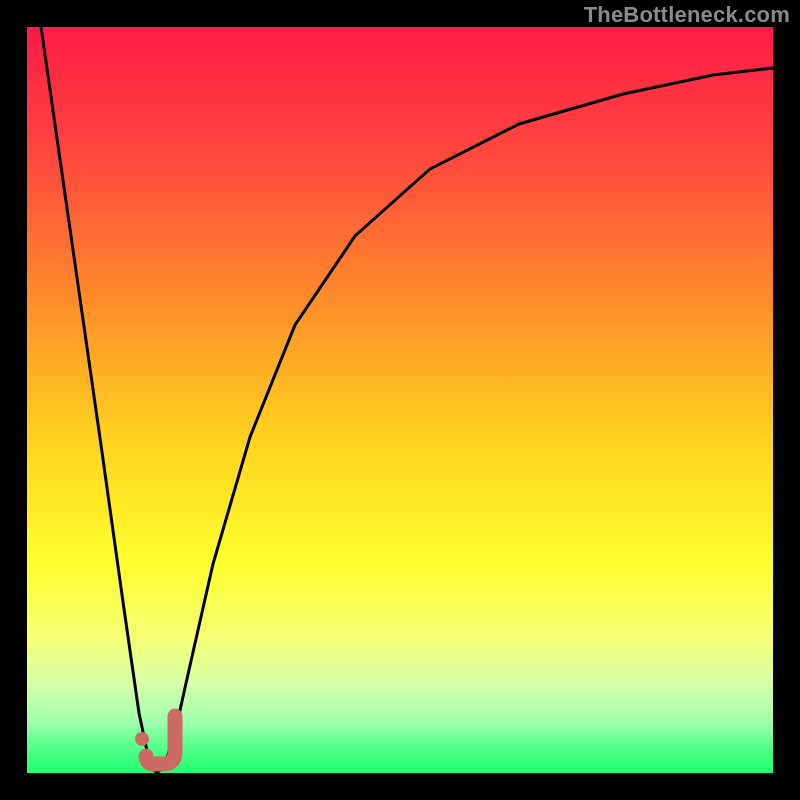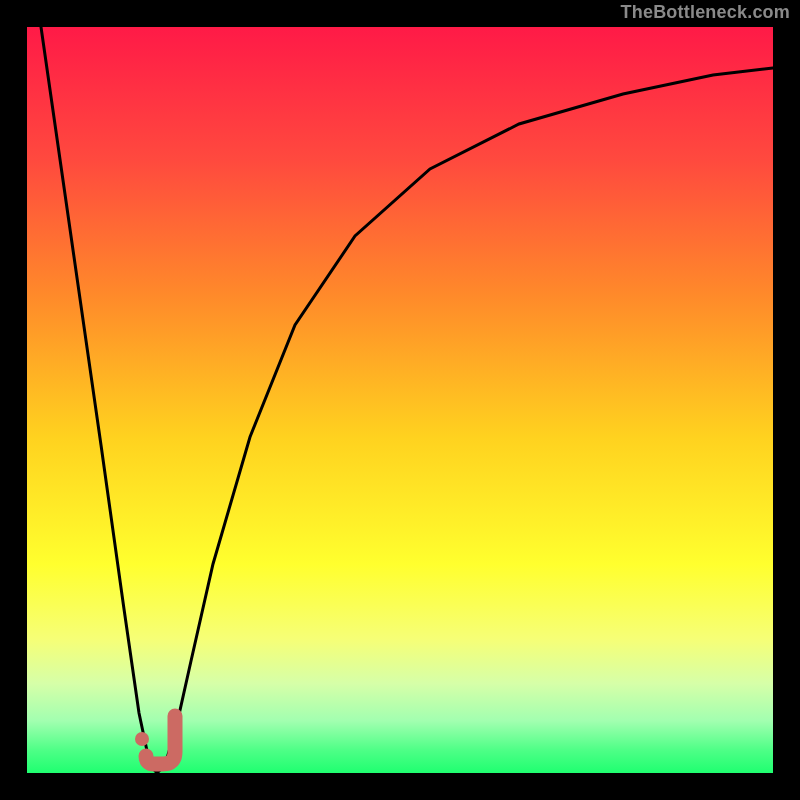--- a/index.html
+++ b/index.html
@@ -14,21 +14,21 @@
     position: absolute;
     inset: 0;
     background: #000;
   }
   .watermark {
     position: absolute;
     top: 2px;
     right: 10px;
     color: #8a8a8a;
     font-family: Arial, Helvetica, sans-serif;
-    font-size: 18px;
+    font-size: 22px;
     font-weight: 600;
     letter-spacing: 0.2px;
   }
   svg {
     position: absolute;
     inset: 0;
   }
 </style>
 </head>
 <body>

